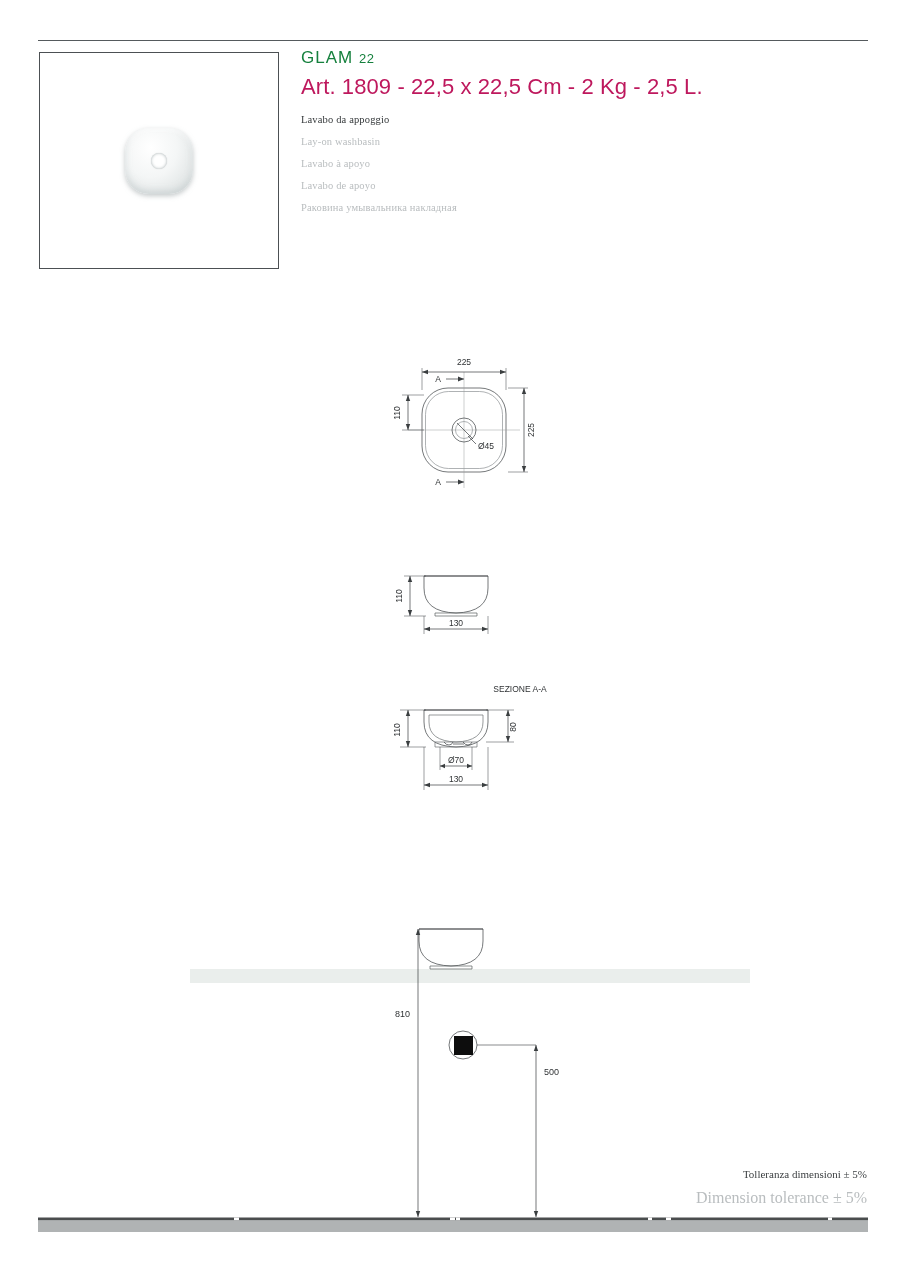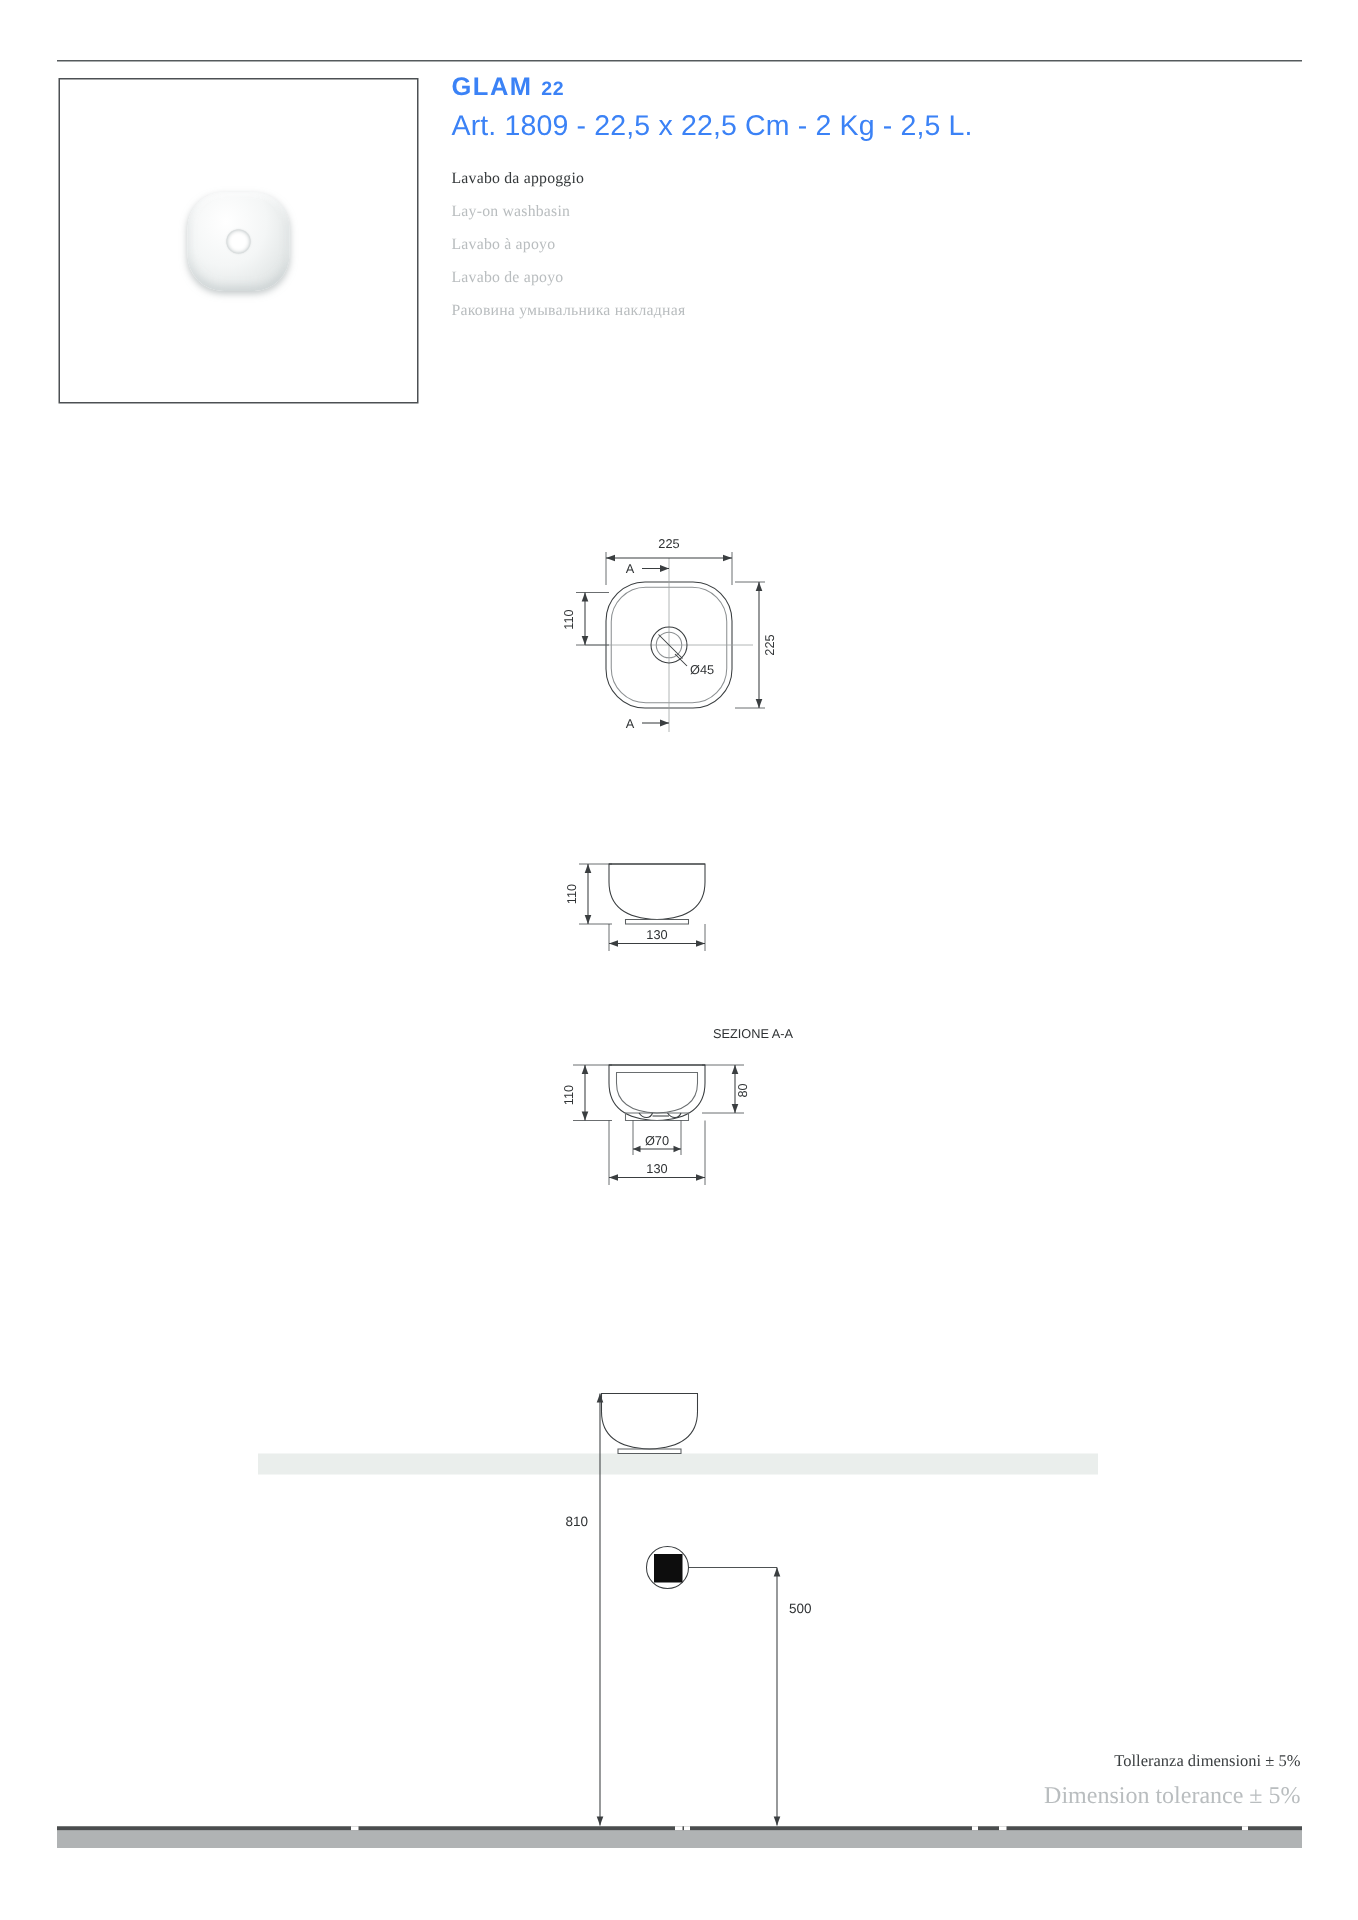--- a/index.html
+++ b/index.html
@@ -47,44 +47,44 @@
   .photo-drain {
     width: 16px; height: 16px; border-radius: 50%;
     background: #ffffff;
     box-shadow: inset 0 0 3px rgba(160,170,172,0.85),
                 0 0 1px rgba(150,158,160,0.5);
   }
 
   .brand {
     position: absolute; left: 301px; top: 48px;
     font-size: 17px; letter-spacing: 1.0px;
-    color: #3b82f6; font-weight: 700; white-space: nowrap;
+    color: #15803d; font-weight: 400; white-space: nowrap;
   }
   .brand .num { font-size: 13px; letter-spacing: 0.5px; }
   .art-line {
     position: absolute; left: 301px; top: 74px;
-    font-size: 19px; color: #3b82f6; font-weight: 400;
+    font-size: 22px; color: #be185d; font-weight: 400;
     letter-spacing: 0.1px; white-space: nowrap;
   }
   .desc-list {
     position: absolute; left: 301px; top: 109px;
     width: 430px;
     font-family: Liberation Serif, serif;
   }
   .desc-list .d {
     font-size: 10.5px;
     line-height: 22px;
     letter-spacing: 0.15px;
     white-space: nowrap;
   }
   .desc-list .d.primary { color: #35393b; }
   .desc-list .d.alt { color: #b9bdbf; }
 
   
-  .dwg { position: absolute; }
+  .dwg { position: absolute; margin-left: 18px; }
   .dwg svg { display: block; overflow: visible; }
 
   .d-plan      { left: 370px; top: 352px; }
   .d-elev      { left: 370px; top: 562px; }
   .d-section   { left: 360px; top: 678px; }
   .d-install   { left: 160px; top: 905px; }
 
   
   .tol {
     position: absolute; right: 38px;

